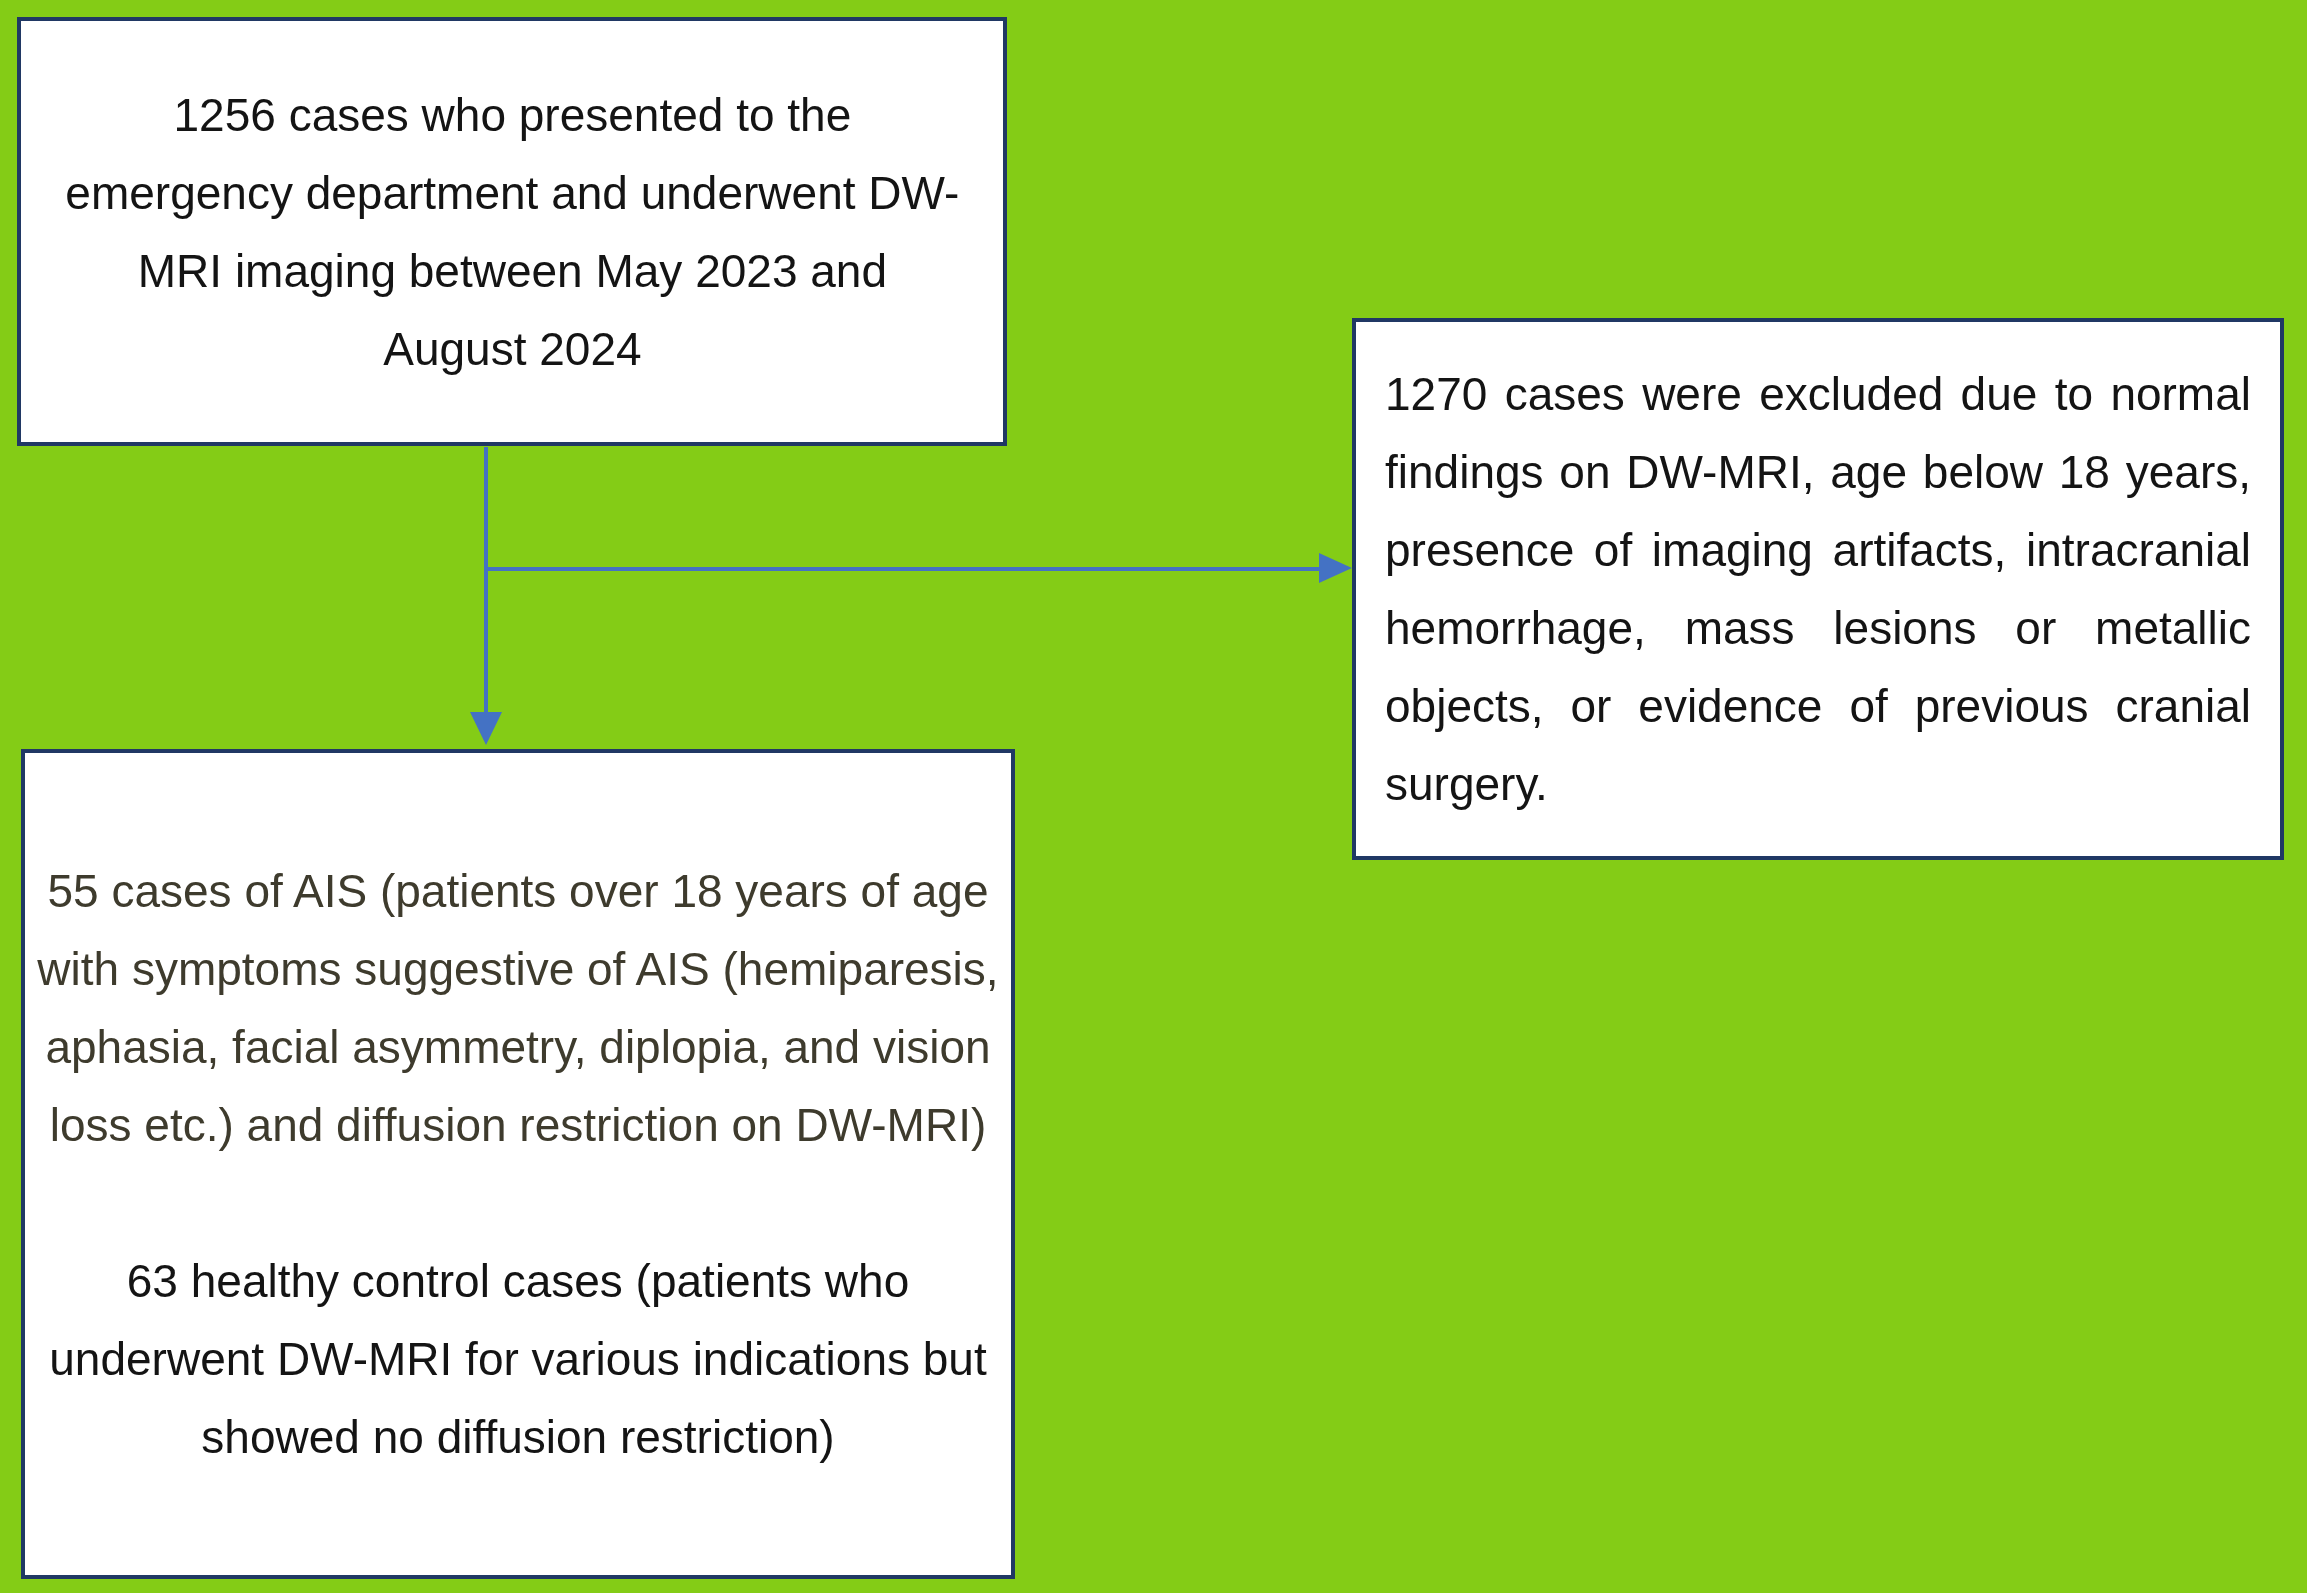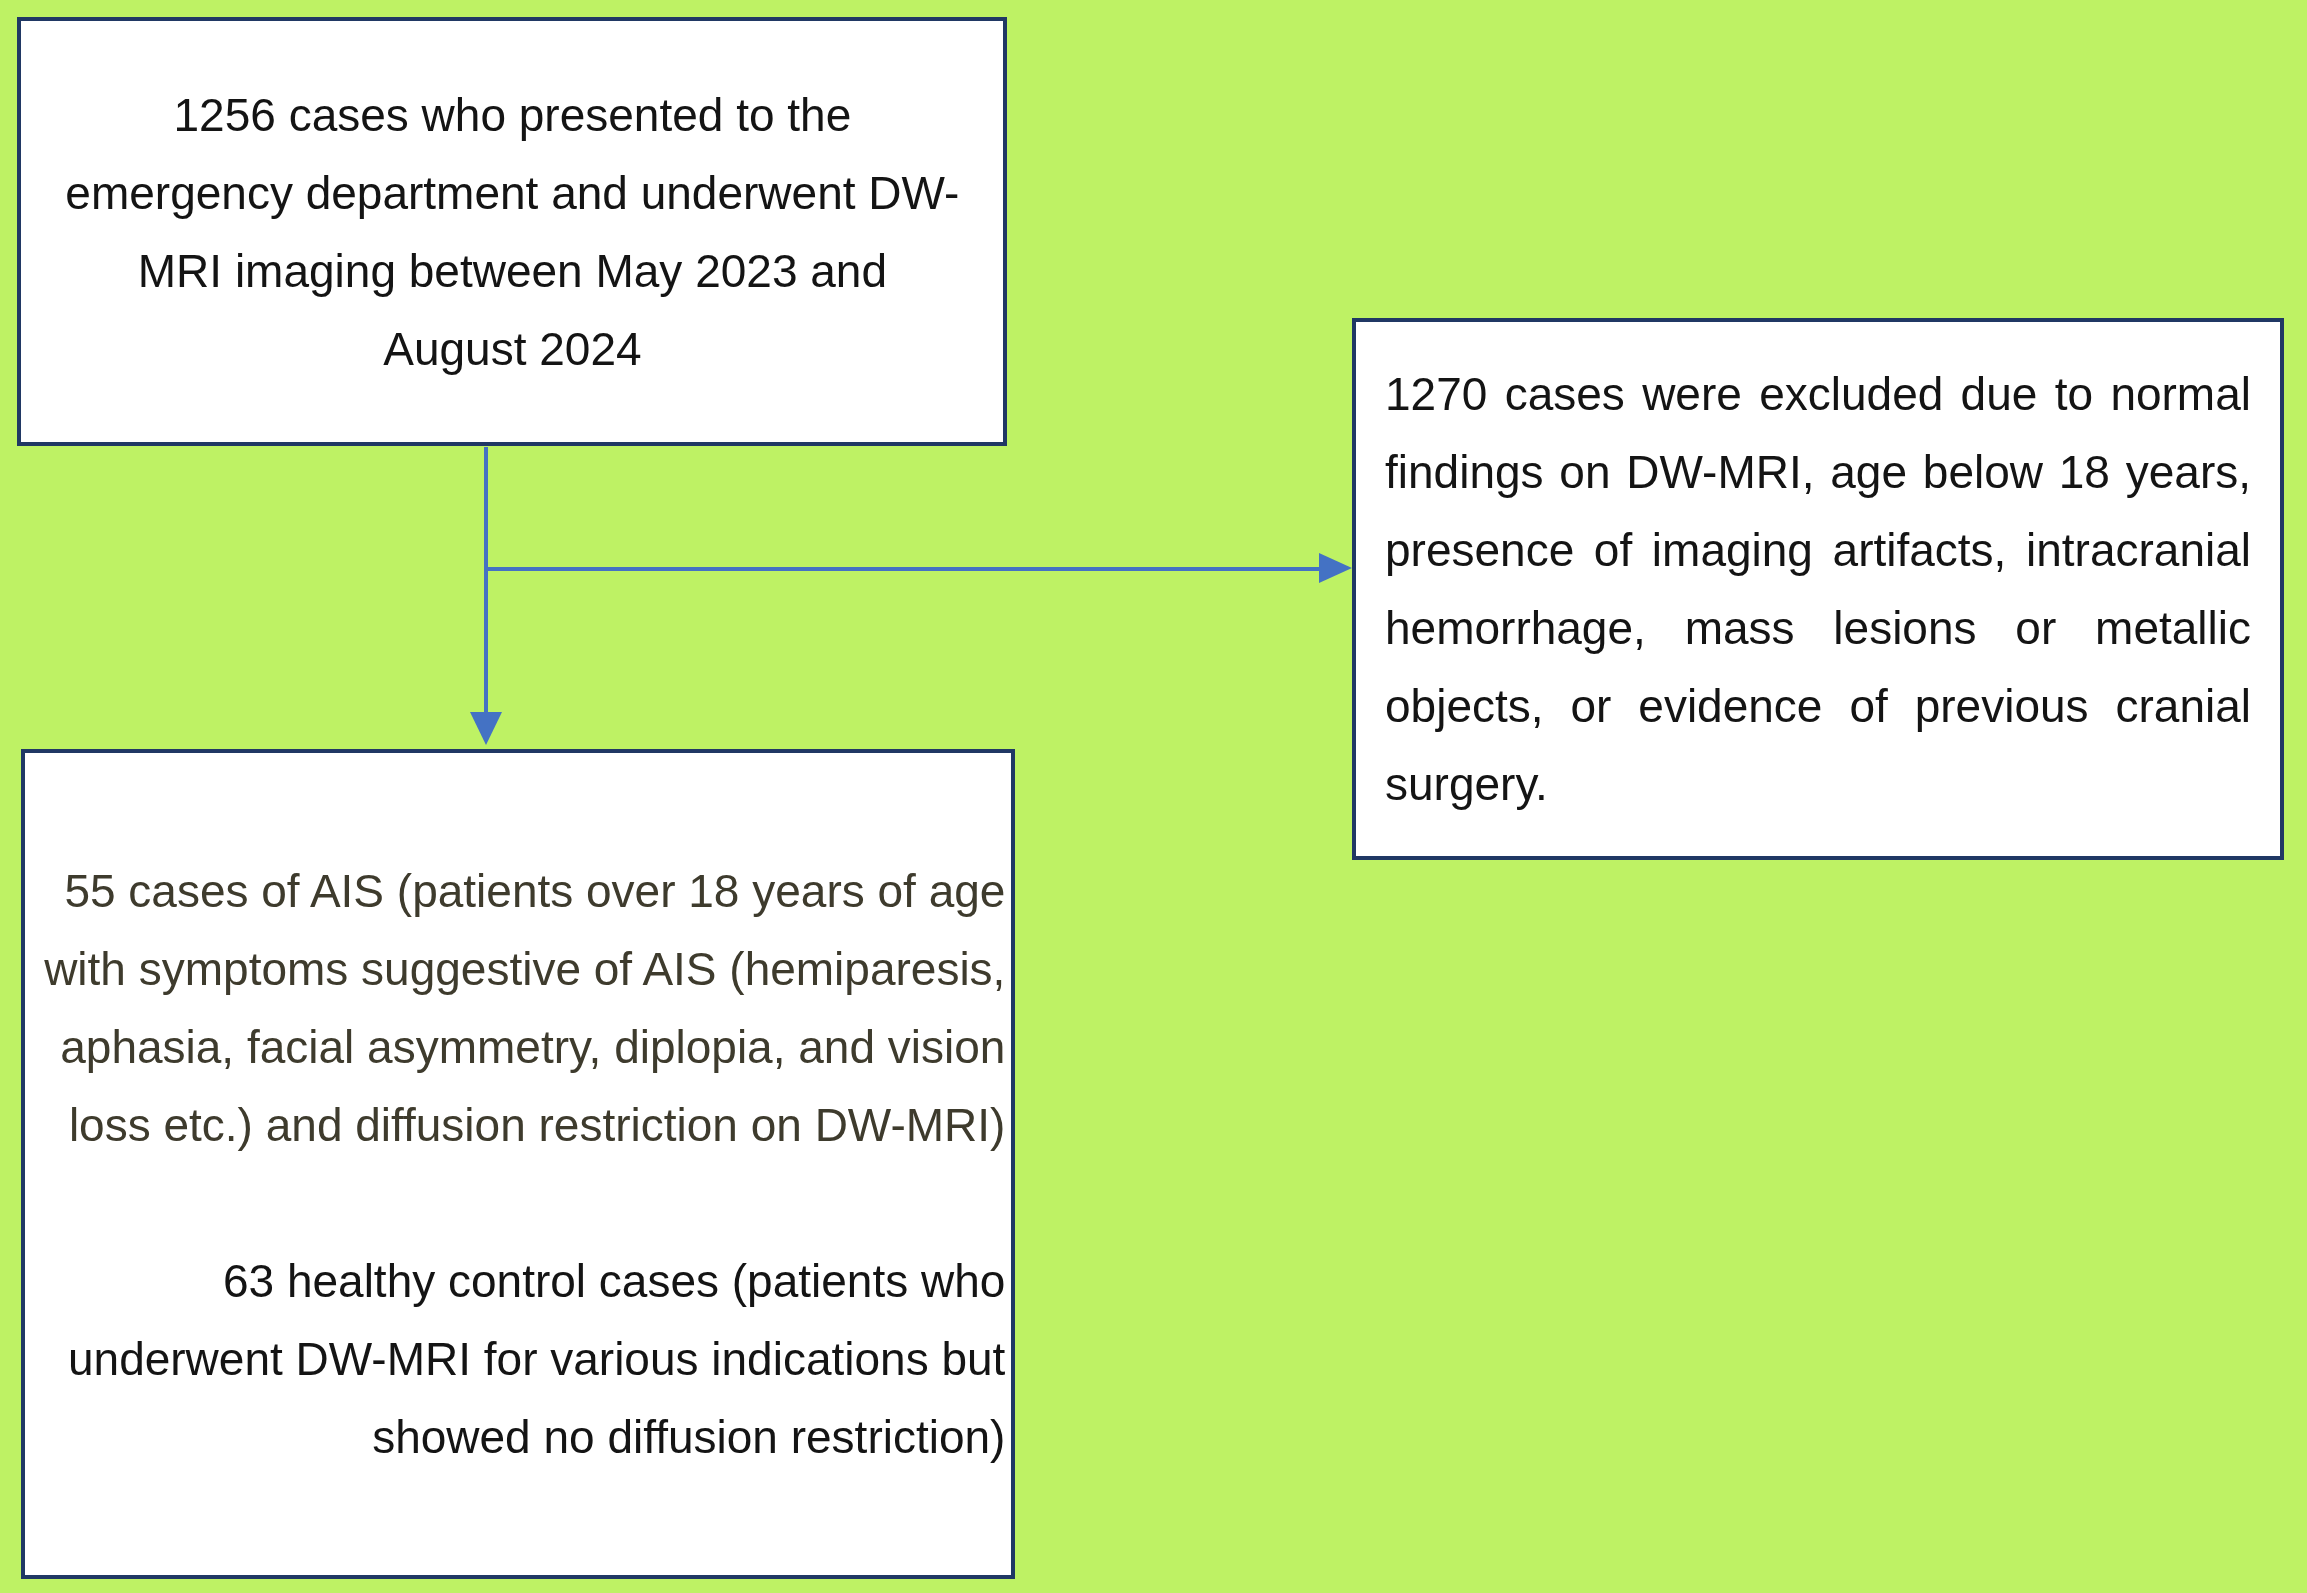--- a/index.html
+++ b/index.html
@@ -4,21 +4,21 @@
 <style>
   html, body {
     margin: 0;
     padding: 0;
     background: #ffffff;
   }
   .canvas {
     position: relative;
     width: 2307px;
     height: 1594px;
-    background: #bef264;
+    background: #84cc16;
     font-family: "Liberation Sans", sans-serif;
     color: var(--text-primary, #141414);
   }
   .node {
     position: absolute;
     box-sizing: border-box;
     border: 4.9px solid var(--box-border, #203864);
     background: var(--box-fill, #ffffff);
     display: flex;
     flex-direction: column;
@@ -40,21 +40,21 @@
     width: 932px;
     height: 542px;
     text-align: justify;
     padding: 0 29px;
   }
   .node-included {
     left: 21px;
     top: 749px;
     width: 994px;
     height: 830px;
-    text-align: right;
+    text-align: center;
     padding: 0 5.6px;
   }
   .node-included .para-ais {
     color: var(--text-olive, #3e3b2d);
     margin: 0 0 78px 0;
   }
   .node-included .para-controls {
     color: var(--text-primary, #141414);
     margin: 0;
   }

